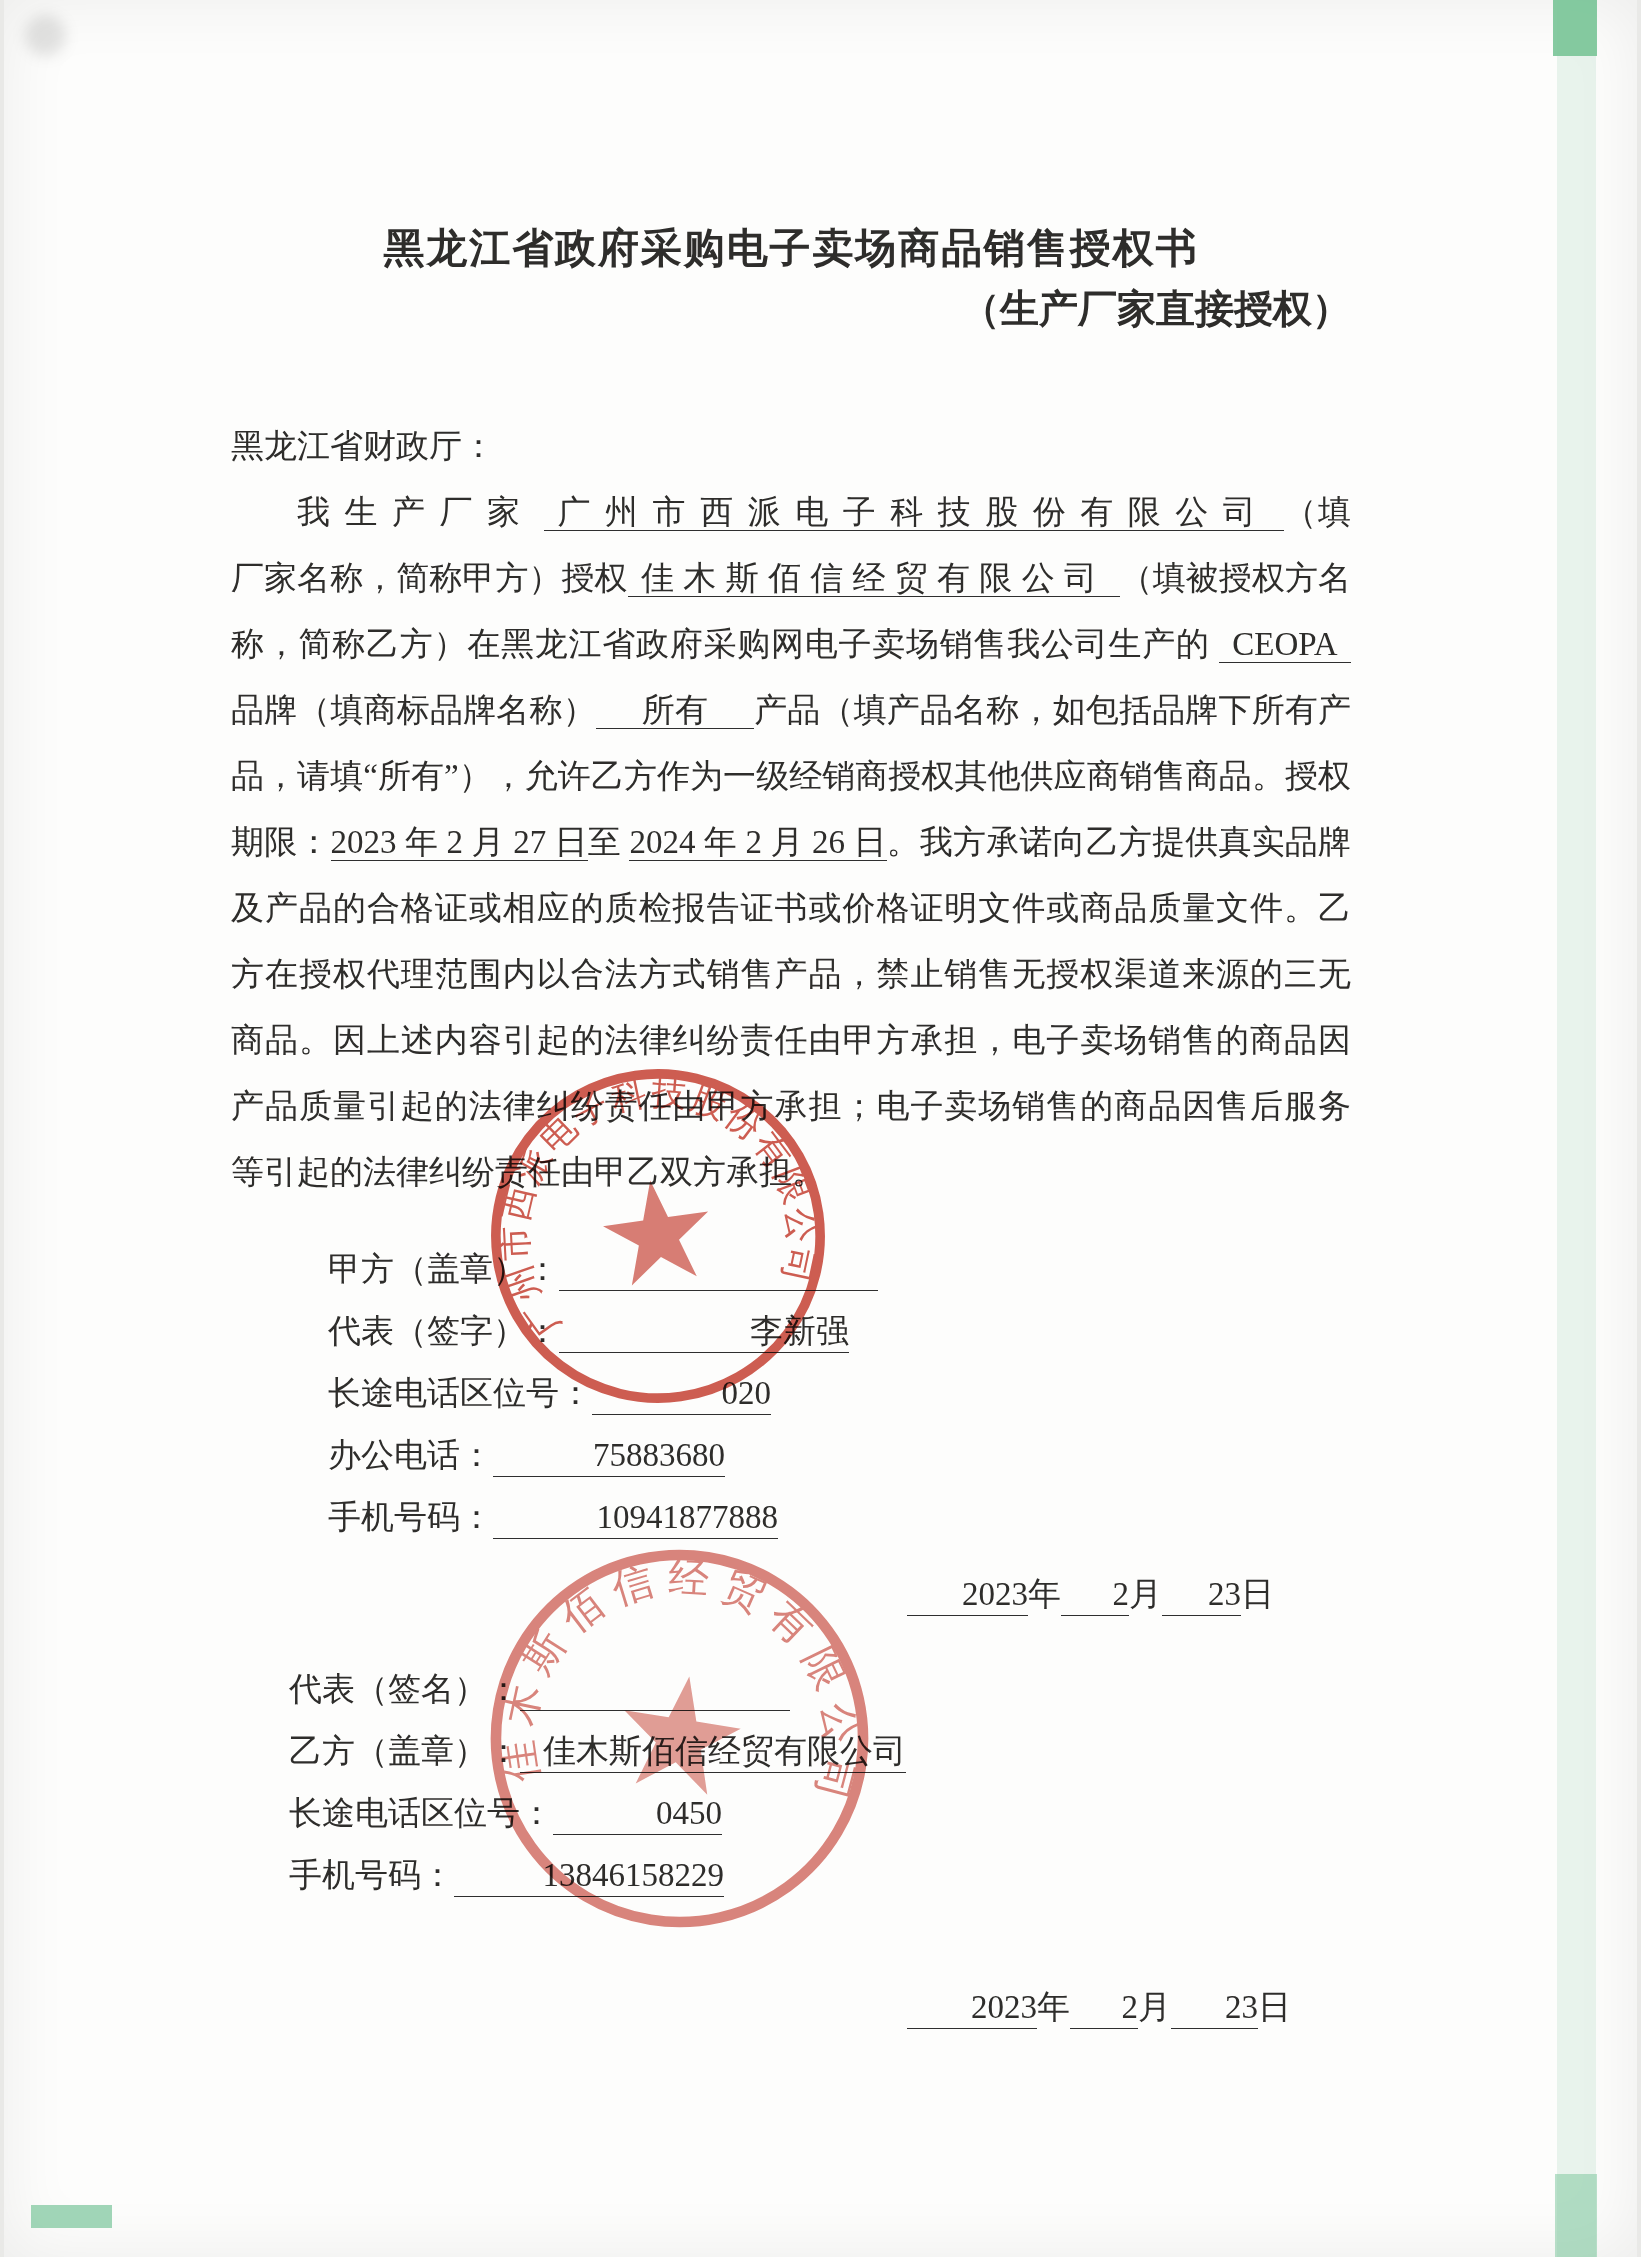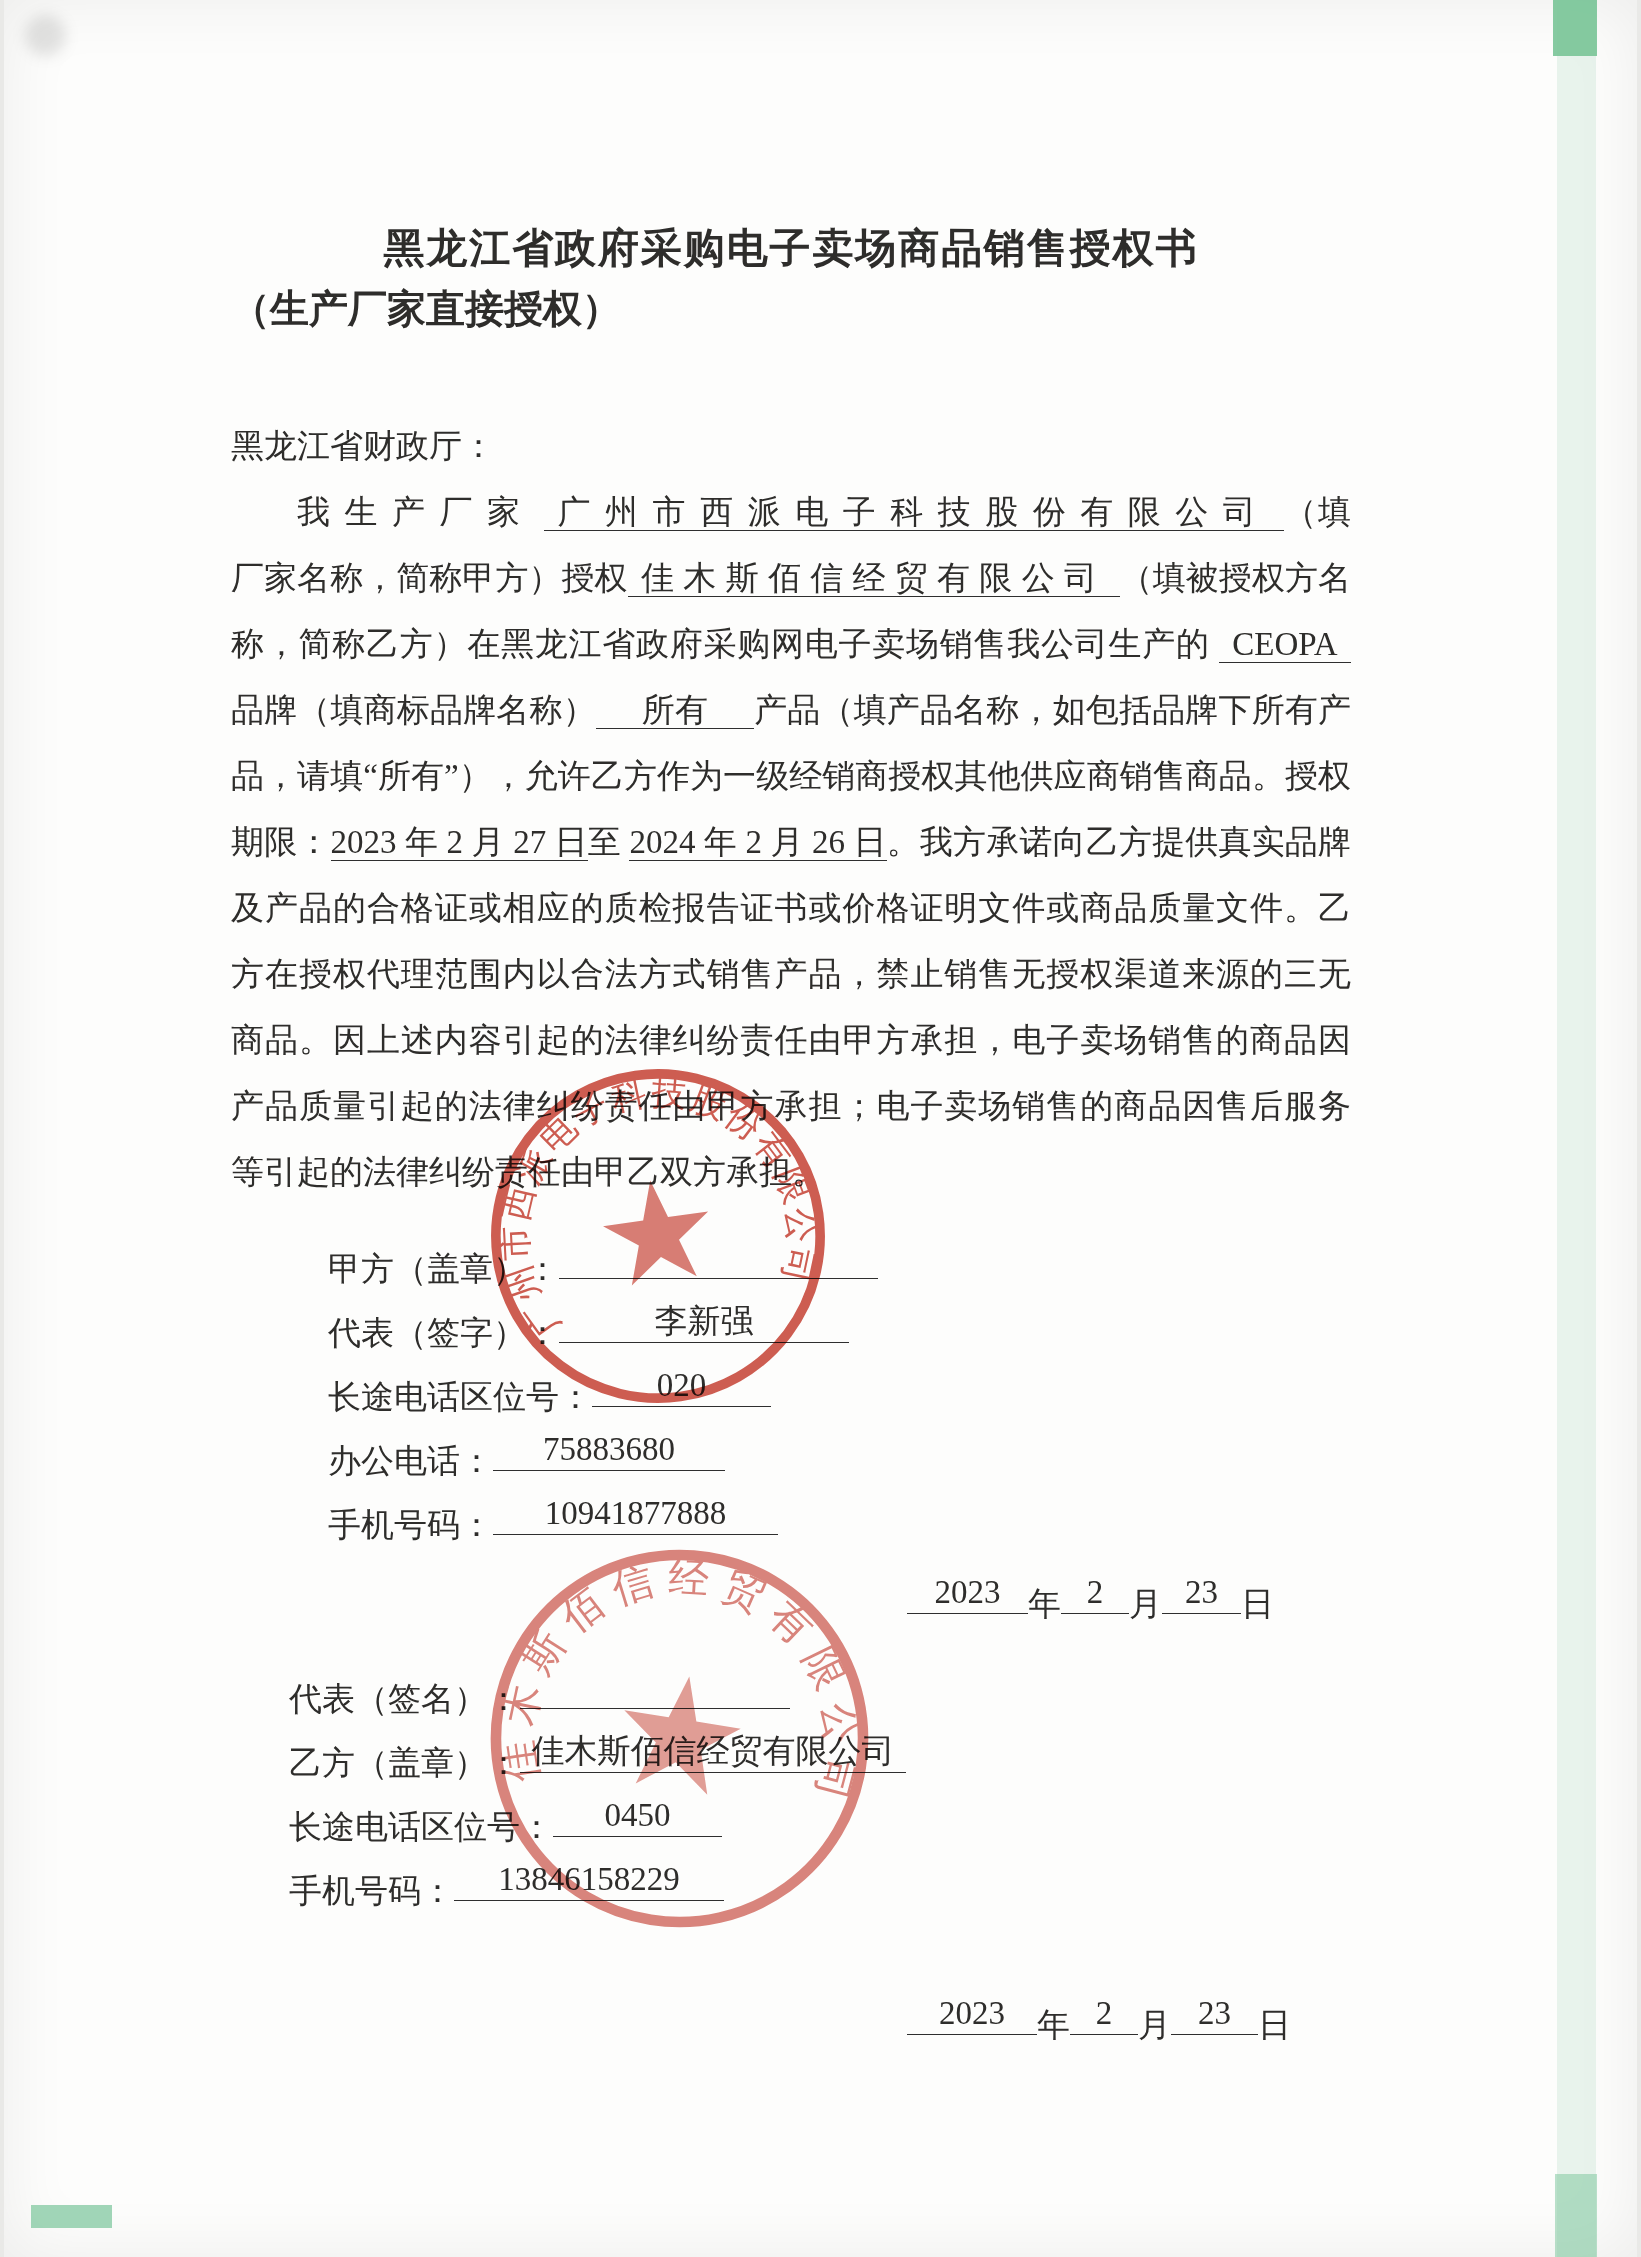--- a/index.html
+++ b/index.html
@@ -11,42 +11,42 @@
     box-shadow: inset 0 0 68px rgba(0,0,0,.07);
   }
   .content { position:absolute; left:227px; width:1120px; top:0; }
 
   .title {
     margin-top:224px; text-align:center;
     font-family:"DejaVu Sans","Liberation Sans",sans-serif;
     font-size:41px; font-weight:700; letter-spacing:1.9px; line-height:48px;
   }
   .subtitle {
-    margin-top:13.5px; text-align:left;
+    margin-top:13.5px; text-align:right;
     font-family:"DejaVu Sans","Liberation Sans",sans-serif;
     font-size:39px; font-weight:700; line-height:46px;
   }
   .salutation { margin-top:81px; font-size:33px; line-height:66px; }
 
   .body-par {
     font-size:33px; line-height:66px; text-align:justify; text-indent:2em;
     margin:0;
   }
   .u   { border-bottom:1.9px solid #2f2f2f; }
   .sp  { letter-spacing:.40em; }
   .sp3 { letter-spacing:.28em; }
   .padw  { padding:0 13.5px; }
   .padw2 { padding:0 46px; }
 
   .rows-a { margin-top:33px; margin-left:97px; }
   .rows-b { margin-top:33px; margin-left:58px; }
   .row { font-size:33px; line-height:62px; white-space:nowrap; }
   .uf {
     display:inline-block; border-bottom:1.9px solid #2f2f2f;
-    text-align:center; line-height:42px; vertical-align:bottom; margin-bottom:21px;
+    text-align:right; line-height:42px; vertical-align:bottom; margin-bottom:9px;
   }
 
   .dateline { font-size:33px; line-height:62px; padding-left:676px; white-space:nowrap; }
   .dateline.first  { margin-top:15.4px; }
   .dateline.second { margin-top:70px; }
 
   .stamp { position:absolute; mix-blend-mode:multiply; pointer-events:none; }
   .stamp-a { left:461px; top:1043px; opacity:.82; transform:rotate(-8deg); }
   .stamp-b { left:463px; top:1526px; opacity:.62; transform:rotate(9deg); }
 

